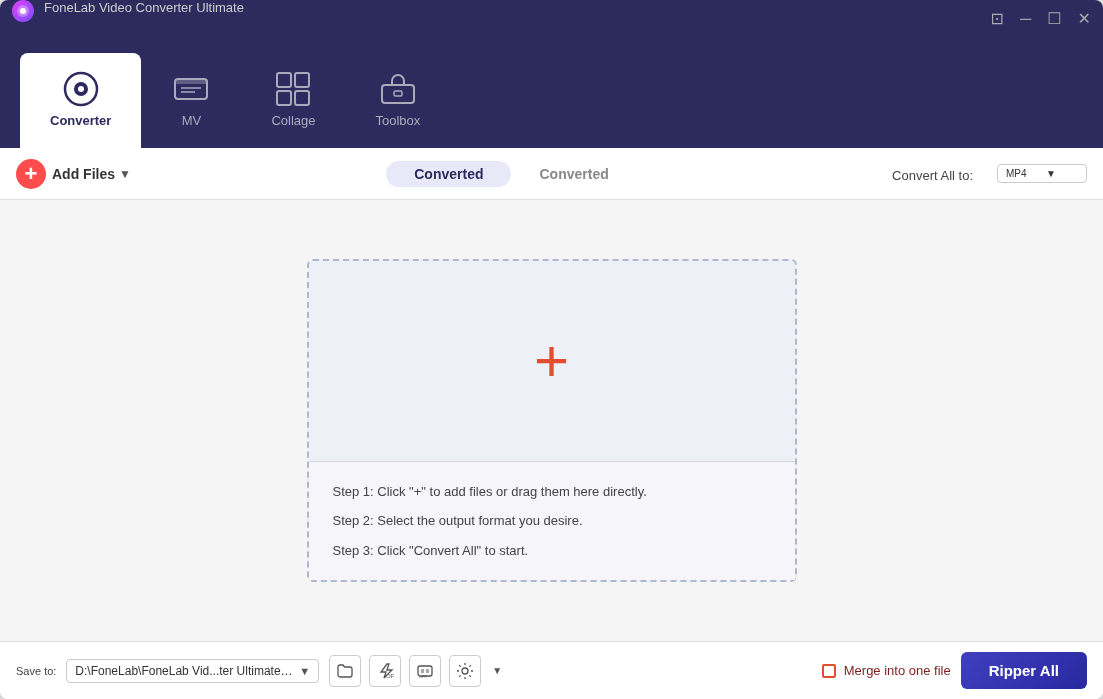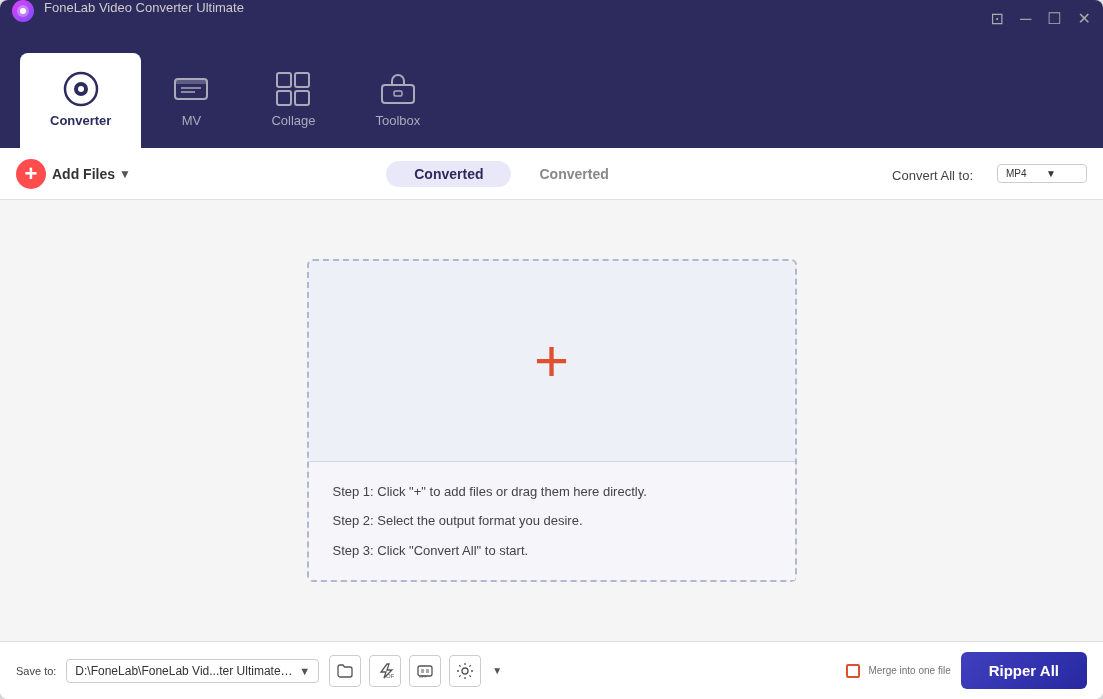--- a/index.html
+++ b/index.html
@@ -279,22 +279,22 @@
       color: #444;
       font-size: 15px;
     }
 
     .footer-spacer { flex: 1; }
 
     .merge-checkbox-area {
       display: flex;
       align-items: center;
       gap: 8px;
-      font-size: 10px;
-      color: #737373;
+      font-size: 13px;
+      color: #7f1d1d;
       flex-shrink: 0;
     }
     .merge-checkbox {
       width: 14px;
       height: 14px;
       border: 2px solid #e05030;
       border-radius: 2px;
       background: transparent;
       cursor: pointer;
       display: inline-block;

